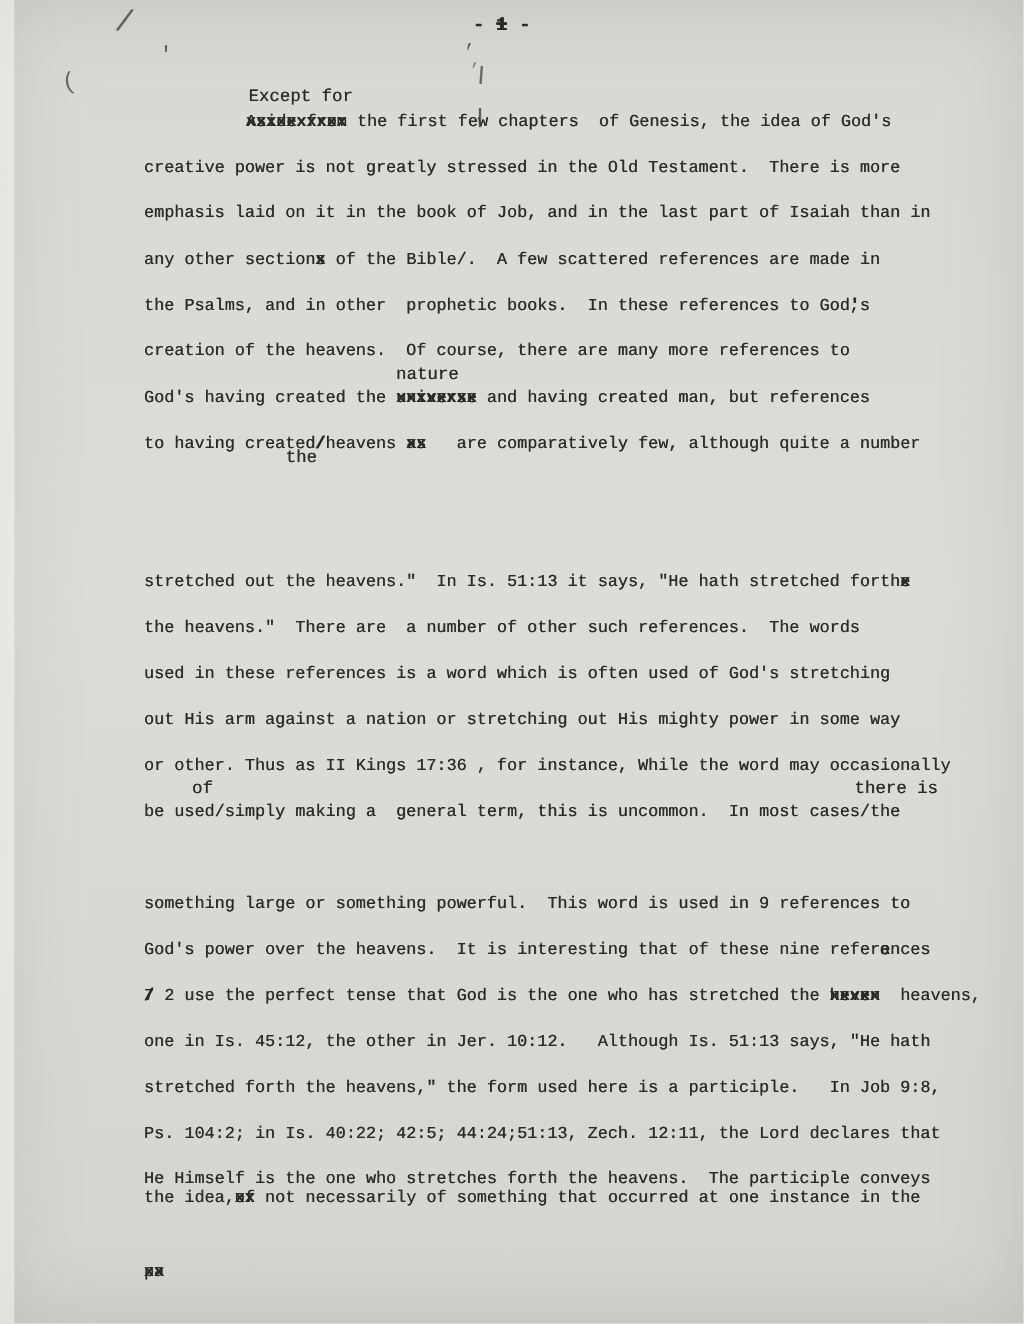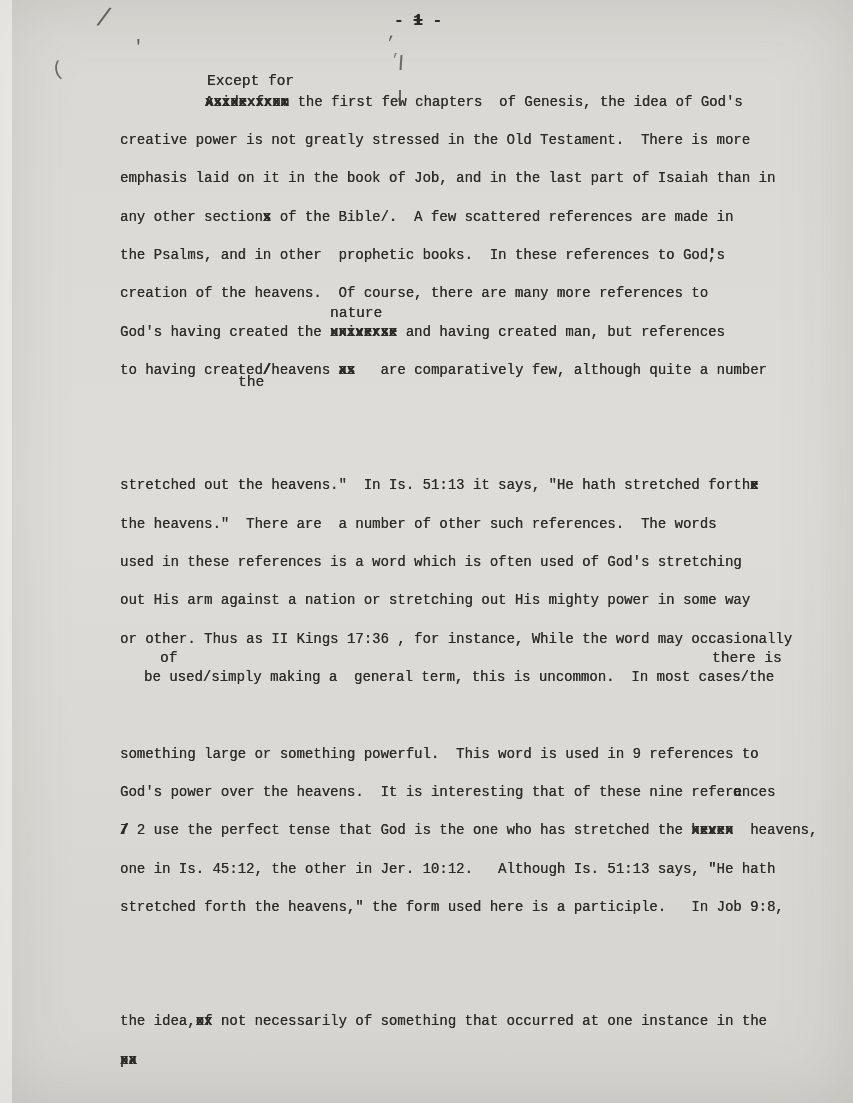--- a/index.html
+++ b/index.html
@@ -42,27 +42,29 @@
     <div class="line" style="left: 120px; top: 208px;"><span class="seg">any other section</span><span class="seg" data-over="x">s</span><span class="seg"> of the Bible/.  A few scattered references are made in</span></div>
     <div class="line" style="left: 120px; top: 246px;"><span class="seg">the Psalms, and in other  prophetic books.  In these references to God</span><span class="seg" data-over="'">,</span><span class="seg">s</span></div>
     <div class="line" style="left: 120px; top: 284px;"><span class="seg">creation of the heavens.  Of course, there are many more references to</span></div>
     <div class="line" style="left: 120px; top: 323px;"><span class="seg">God's having created the </span><span class="seg" data-over="xxxxxxxx">universe</span><span class="seg"> and having created man, but references</span></div>
     <div class="line" style="left: 120px; top: 361px;"><span class="seg">to having created</span><span class="seg" data-over="/"> </span><span class="seg">heavens </span><span class="seg" data-over="xx">as</span><span class="seg">   are comparatively few, although quite a number</span></div>
     <div class="line" style="left: 120px; top: 476px;"><span class="seg">stretched out the heavens."  In Is. 51:13 it says, "He hath stretched forth</span><span class="seg" data-over="x">e</span></div>
     <div class="line" style="left: 120px; top: 515px;"><span class="seg">the heavens."  There are  a number of other such references.  The words</span></div>
     <div class="line" style="left: 120px; top: 553px;"><span class="seg">used in these references is a word which is often used of God's stretching</span></div>
     <div class="line" style="left: 120px; top: 591px;"><span class="seg">out His arm against a nation or stretching out His mighty power in some way</span></div>
     <div class="line" style="left: 120px; top: 630px;"><span class="seg">or other. Thus as II Kings 17:36 , for instance, While the word may occasionally</span></div>
-    <div class="line" style="left: 120px; top: 668px; margin-left: 24px;"><span class="seg">be used/simply making a  general term, this is uncommon.  In most cases/the</span></div>
+    <div class="line" style="left: 120px; top: 668px;"><span class="seg">be used/simply making a  general term, this is uncommon.  In most cases/the</span></div>
     <div class="line" style="left: 120px; top: 745px;"><span class="seg">something large or something powerful.  This word is used in 9 references to</span></div>
     <div class="line" style="left: 120px; top: 783px;"><span class="seg">God's power over the heavens.  It is interesting that of these nine refer</span><span class="seg" data-over="e">a</span><span class="seg">nces</span></div>
     <div class="line" style="left: 120px; top: 821px;"><span class="seg" data-over="/">7</span><span class="seg"> 2 use the perfect tense that God is the one who has stretched the </span><span class="seg" data-over="xxxxx">heven</span><span class="seg">  heavens,</span></div>
     <div class="line" style="left: 120px; top: 860px;"><span class="seg">one in Is. 45:12, the other in Jer. 10:12.   Although Is. 51:13 says, "He hath</span></div>
     <div class="line" style="left: 120px; top: 898px;"><span class="seg">stretched forth the heavens," the form used here is a participle.   In Job 9:8,</span></div>
-    <div class="line" style="left: 120px; top: 1012px;"><span class="seg">the idea,</span><span class="seg" data-over="xx">of</span><span class="seg"> not necessarily of something that occurred at one instance in the</span></div>
+    <div class="line" style="left: 120px; top: 936px;"><span class="seg">Ps. 104:2; in Is. 40:22; 42:5; 44:24;51:13, Zech. 12:11, the Lord declares that</span></div>
+    <div class="line" style="left: 120px; top: 974px;"><span class="seg">He Himself is the one who stretches forth the heavens.  The participle conveys</span></div>
+    <div class="line" style="left: 120px; top: 990px;"><span class="seg">the idea,</span><span class="seg" data-over="xx">of</span><span class="seg"> not necessarily of something that occurred at one instance in the</span></div>
     <div class="line" style="left: 120px; top: 1051px;"><span class="seg" data-over="xx">pa</span></div>
     <div class="ins" style="left: 207px; top: 72px;">Except for</div>
     <div class="ins" style="left: 330px; top: 304px;">nature</div>
     <div class="ins" style="left: 238px; top: 341px; margin-top: 32px;">the</div>
     <div class="ins" style="left: 160px; top: 649px;">of</div>
     <div class="ins" style="left: 712px; top: 649px;">there is</div>
     <div class="mark" style="font-size: 26px; left: 96px; top: 6px; transform: rotate(8deg); opacity: 0.85;">/</div>
     <div class="mark" style="font-size: 18px; left: 133px; top: 38px; opacity: 0.9;">'</div>
     <div class="mark" style="font-size: 20px; left: 52px; top: 60px; transform: rotate(-10deg); opacity: 0.8;">(</div>
     <div class="mark" style="font-size: 16px; left: 387px; top: 26px; opacity: 0.9;">,</div>

